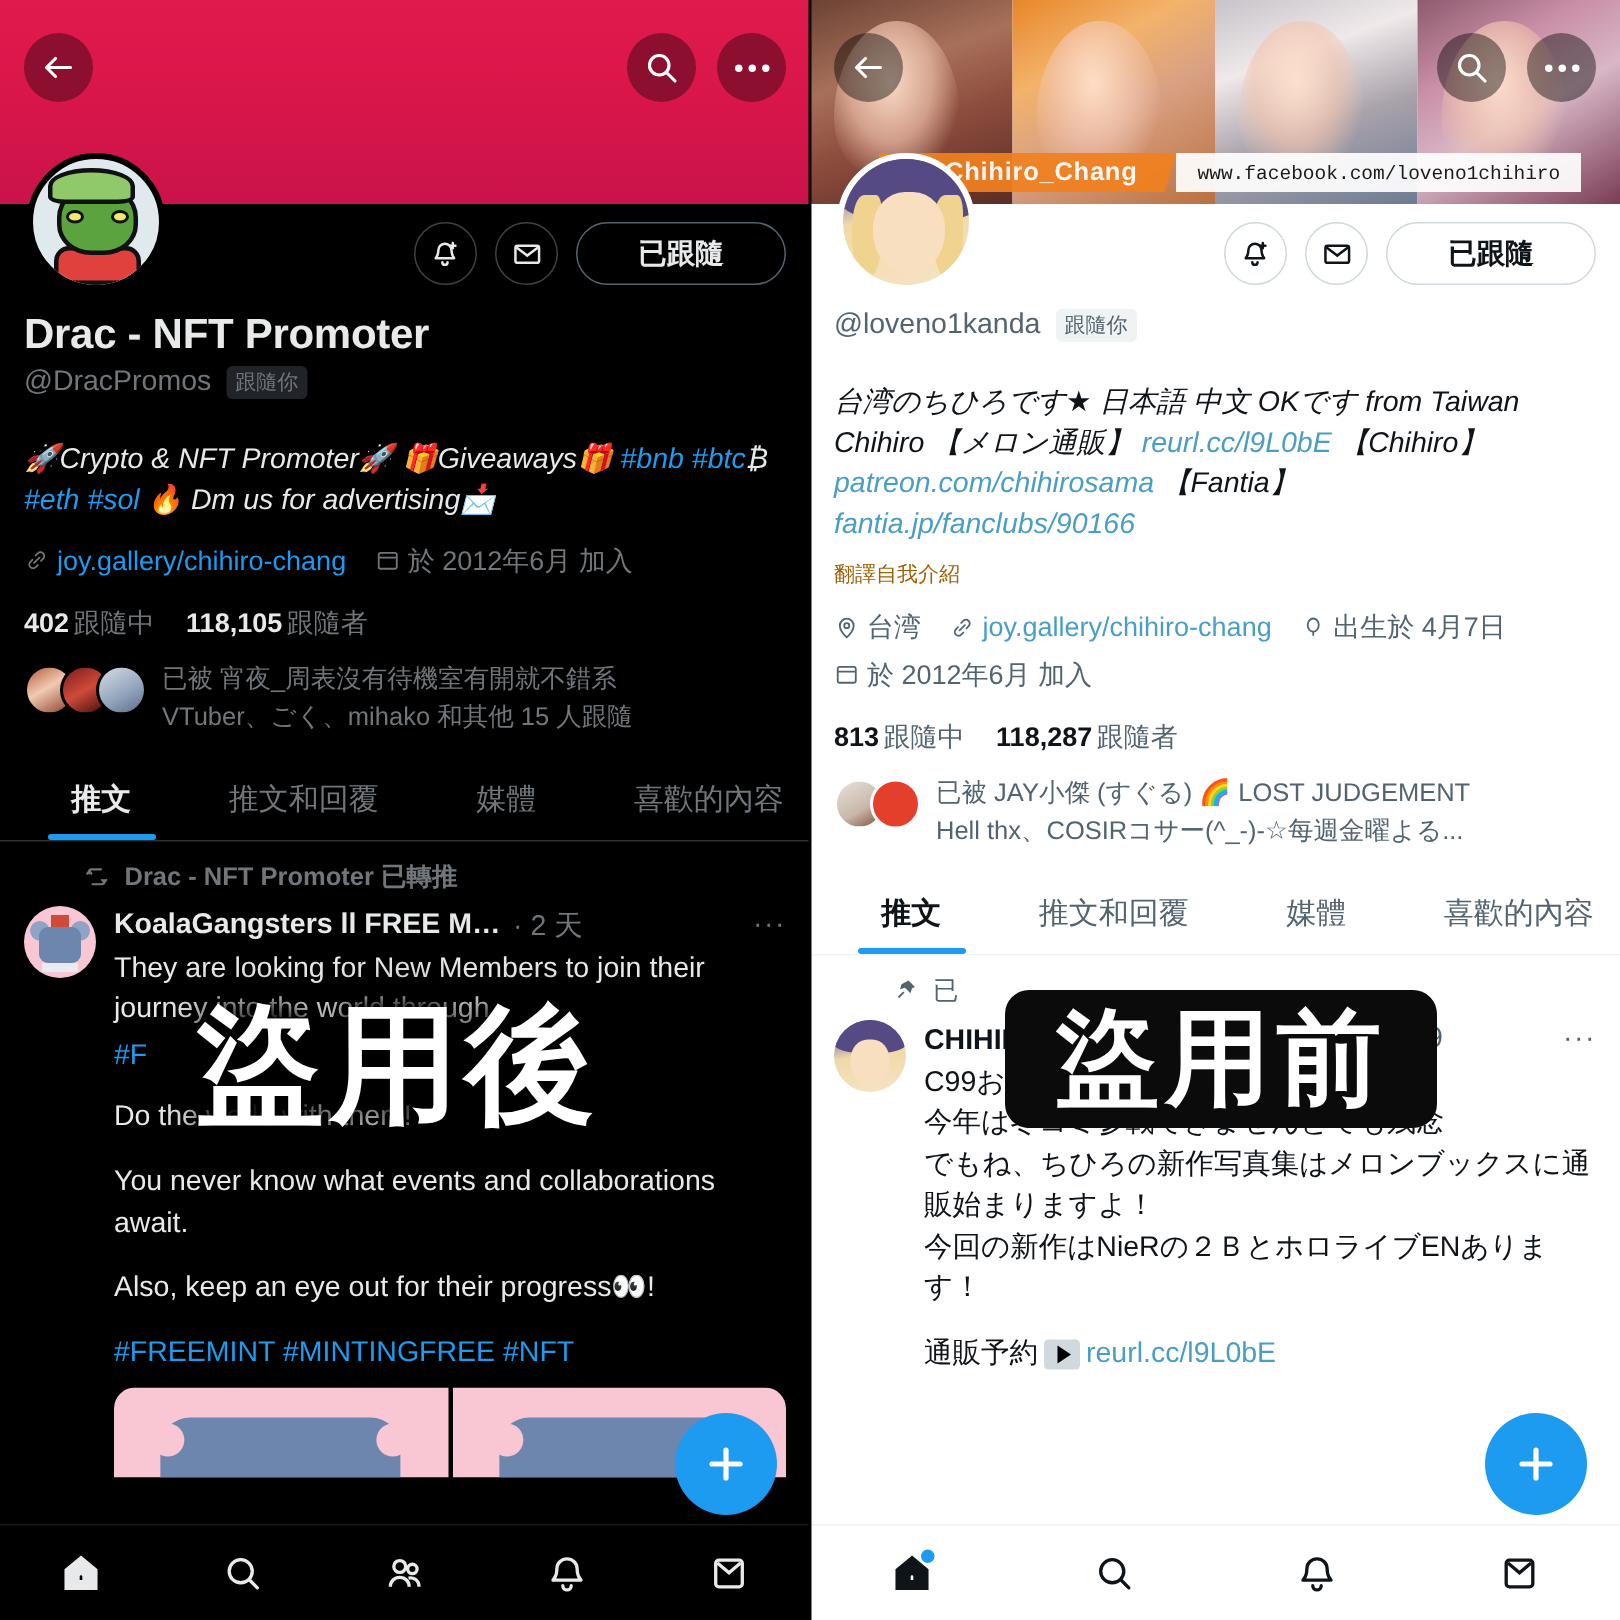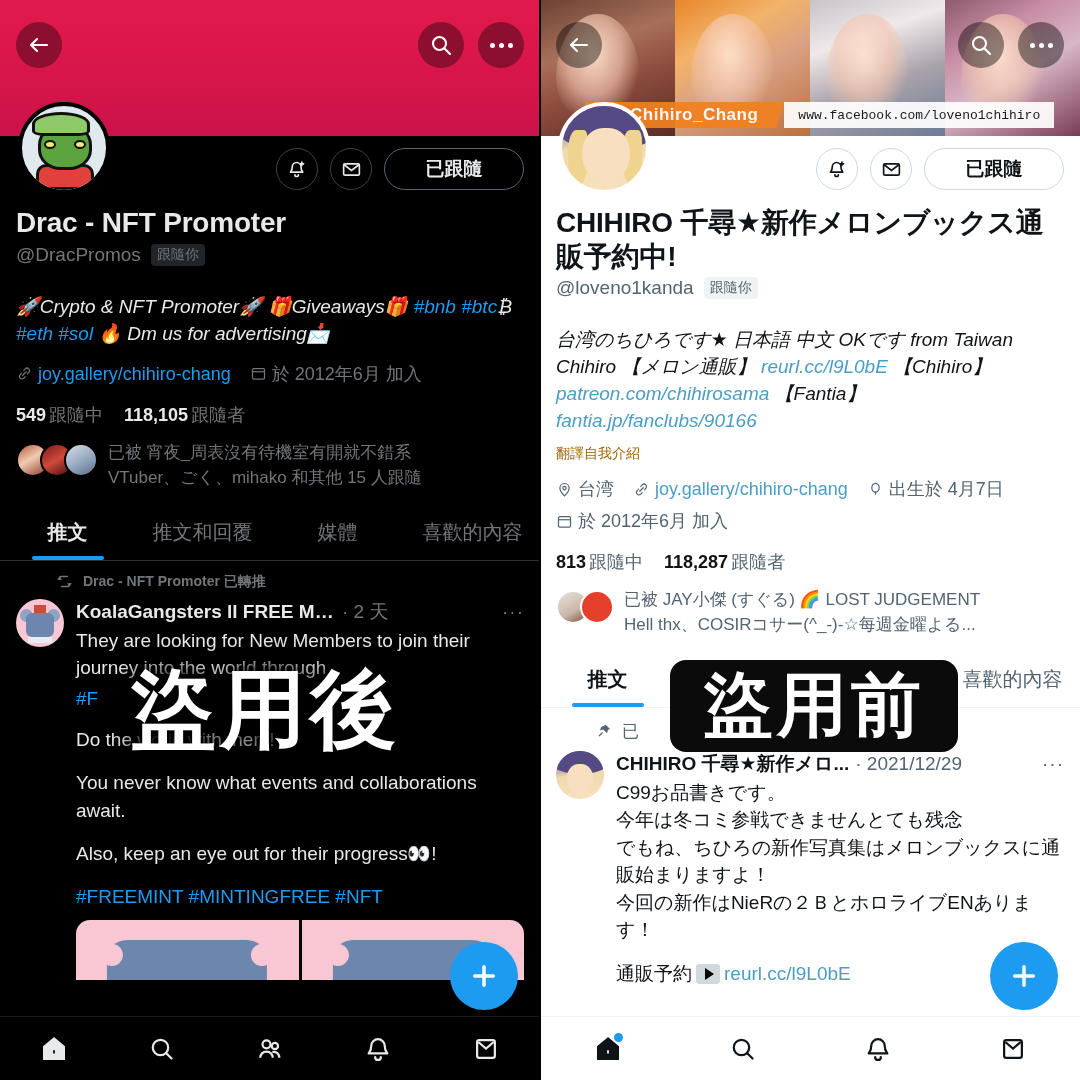--- a/index.html
+++ b/index.html
@@ -184,21 +184,21 @@
   .tab.active { font-weight: 700; }
   .panel.dark .tab.active { color: #e7e9ea; }
   .panel.light .tab.active { color: #0f1419; }
   .tab.active::after {
     content: ""; position: absolute; bottom: 0; left: 50%; transform: translateX(-50%);
     width: 72px; height: 4px; border-radius: 2px; background: #1d9bf0;
   }
 
   
   .feed { padding: 12px 16px 0; }
-  .retweet-row { display: flex; align-items: center; gap: 10px; font-size: 14px; font-weight: 700; margin-left: 40px; }
+  .retweet-row { display: flex; align-items: center; gap: 10px; font-size: 17px; font-weight: 700; margin-left: 40px; }
   .panel.dark .retweet-row { color: #71767b; }
   .retweet-row svg { width: 17px; height: 17px; fill: none; stroke: currentColor; stroke-width: 2; }
   .pin-row { display:flex; align-items:center; gap:10px; margin-left: 40px; font-size: 17px; }
   .panel.light .pin-row { color: #536471; }
   .pin-row svg { width: 16px; height: 16px; fill: currentColor; }
 
   .tweet { display: flex; gap: 12px; margin-top: 8px; }
   .t-av { width: 48px; height: 48px; border-radius: 50%; flex-shrink: 0; position: relative; overflow: hidden; }
   .koala { background: #f9c7d4; }
   .koala .kbody { position:absolute; left:10px; top:14px; width:28px; height:24px; background:#6d86ad; border-radius: 6px; }
@@ -361,21 +361,21 @@
         <span class="mi">
           <svg viewBox="0 0 24 24">
               <rect x="3.5" y="5" width="17" height="15" rx="2"></rect>
               <path d="M3.5 9.5h17"></path>
             </svg>
           <span>於 2012年6月 加入</span>
         </span>
       </div>
 
       <div class="counts">
-        <span class="grp"><b>549</b><span>跟隨中</span></span>
+        <span class="grp"><b>402</b><span>跟隨中</span></span>
         <span class="grp"><b>118,105</b><span>跟隨者</span></span>
       </div>
 
       <div class="social">
         <div class="fa-stack">
           <div class="fa fa-a"></div>
           <div class="fa fa-b"></div>
           <div class="fa fa-c"></div>
         </div>
         <div class="social-text">
@@ -535,21 +535,20 @@
       <div class="ico-btn">
         <svg viewBox="0 0 24 24">
             <rect x="3" y="5.5" width="18" height="13" rx="1.6"></rect>
             <path d="m3.6 6.6 8.4 6.4 8.4-6.4"></path>
           </svg>
       </div>
       <div class="follow-btn">已跟隨</div>
     </div>
 
     <div class="pbody">
-      <div class="dname">CHIHIRO 千尋★新作メロンブックス通販予約中!</div>
       <div class="handle-row">
         <span class="handle">@loveno1kanda</span>
         <span class="follows-you">跟隨你</span>
       </div>
 
       <div class="bio">
         <span>台湾のちひろです★ 日本語 中文 OKです from Taiwan Chihiro 【メロン通販】</span>
         <span class="link">reurl.cc/l9L0bE</span>
         <span>【Chihiro】</span>
         <span class="link">patreon.com/chihirosama</span>

